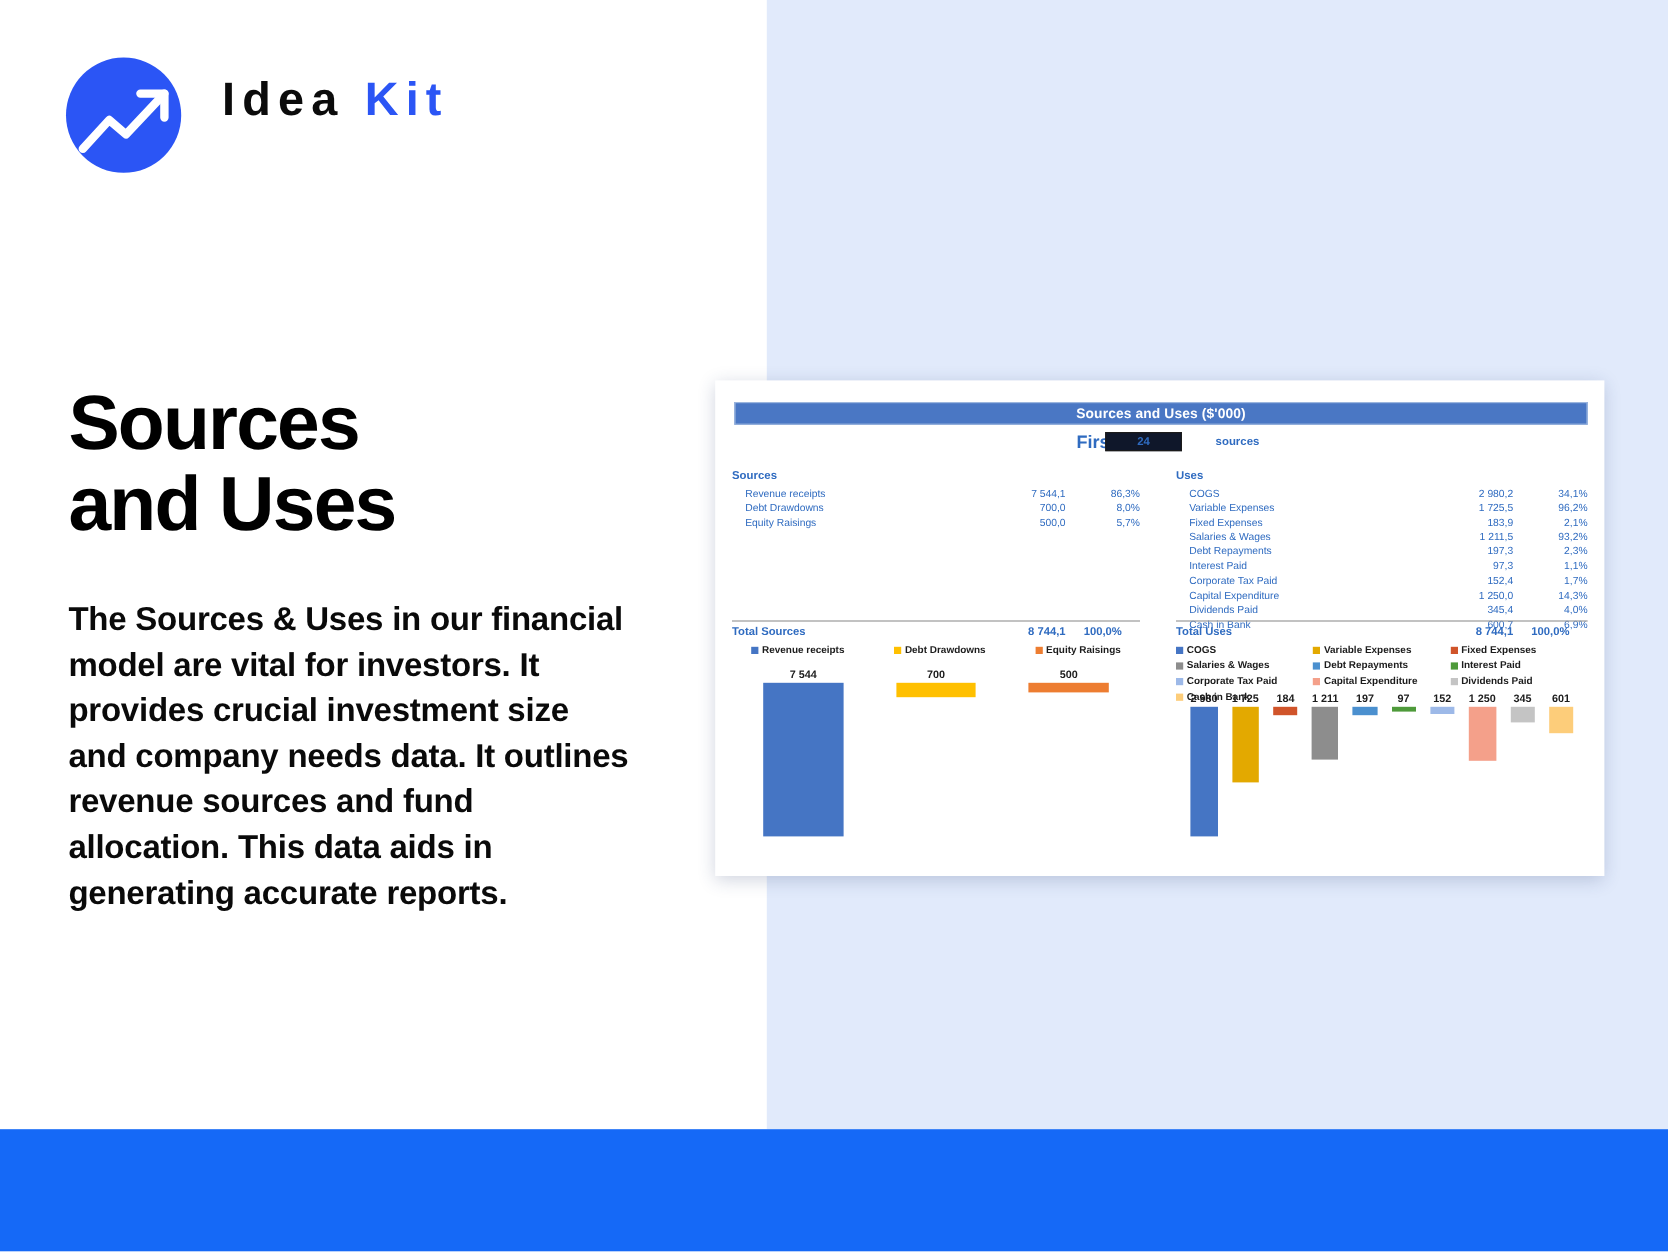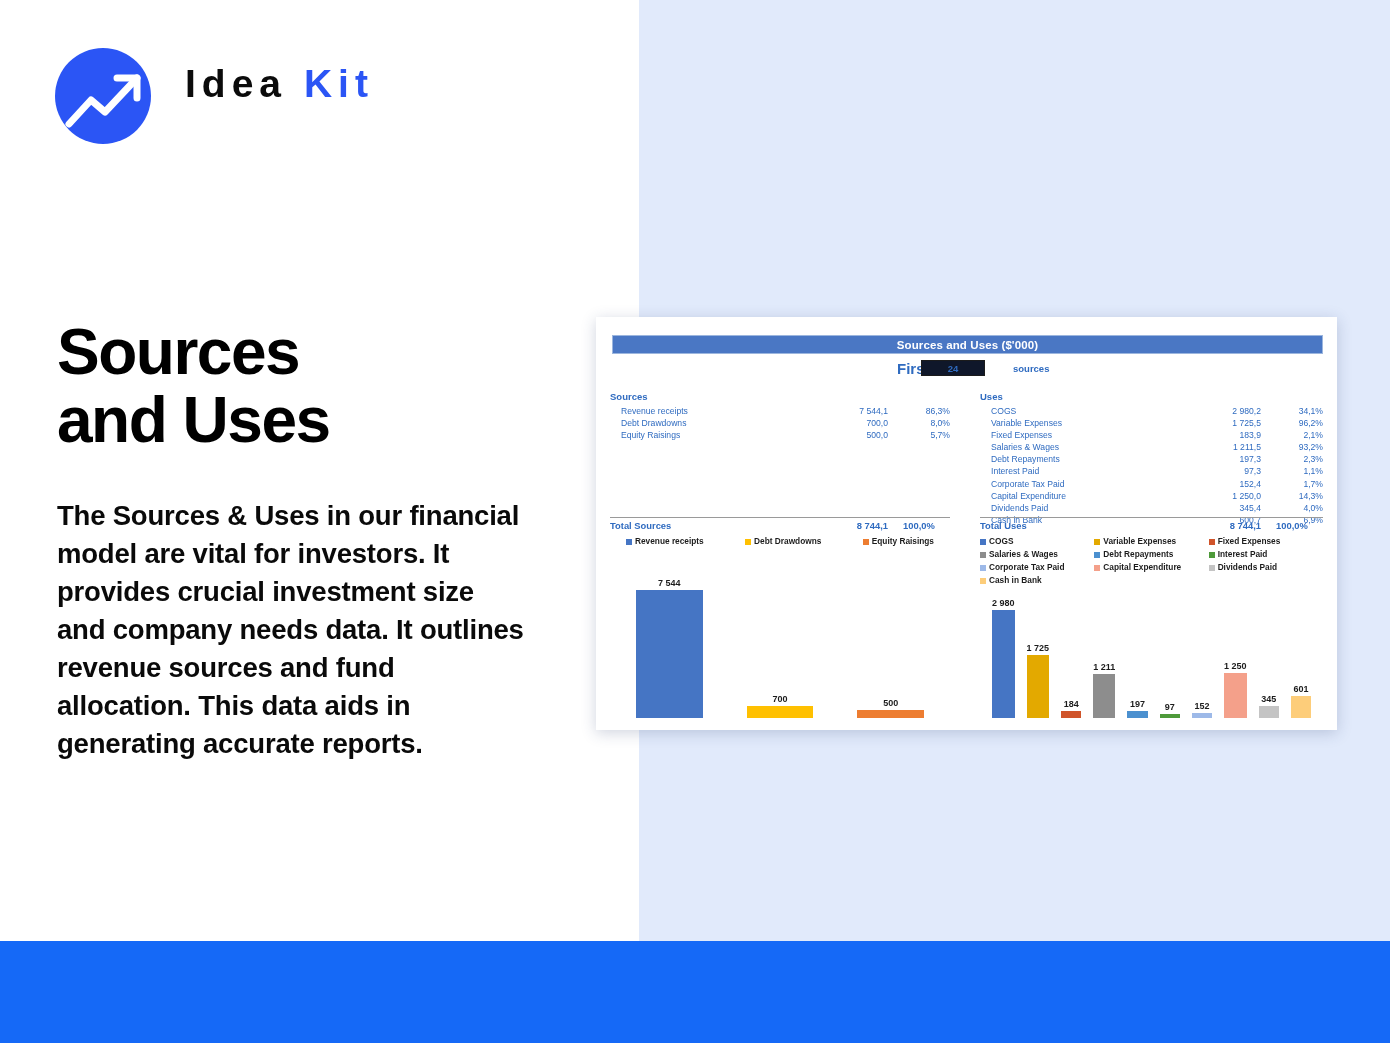--- a/index.html
+++ b/index.html
@@ -114,21 +114,21 @@
     display:flex; align-items:center; font-size:8.3px; font-weight:bold;
     color:#1c1c1c; line-height:13px; white-space:nowrap;
   }
   .legend-swatch {
     width:6px; height:6px; margin-right:3px; flex:0 0 auto;
   }
   #legend-uses { width:100%; }
   #legend-uses .legend-item { width:33.33%; }
 
   .plot { position:absolute; left:0; right:0; bottom:0; }
-  .bars { position:absolute; left:0; right:0; bottom:0; display:flex; align-items:flex-end;margin-top:12px; }
+  .bars { position:absolute; left:0; right:0; bottom:16px; display:flex; align-items:flex-start;margin-top:12px; }
   .bar-cell { flex:1; display:flex; flex-direction:column; align-items:center; justify-content:flex-end; }
   .bar-label { font-size:9px; font-weight:bold; color:#1c1c1c; margin-bottom:2px; white-space:nowrap; }
   .bar-rect { width:100%; }
   #chart-sources .plot { height:145px; }
   #chart-sources .bars { height:145px; padding:0 4px; }
   #chart-sources .bar-cell { padding:0 22px; }
   #chart-uses .plot { height:125px; }
   #chart-uses .bars { height:125px; padding:0 6px; }
   #chart-uses .bar-cell { padding:0 6px; }
 </style>

